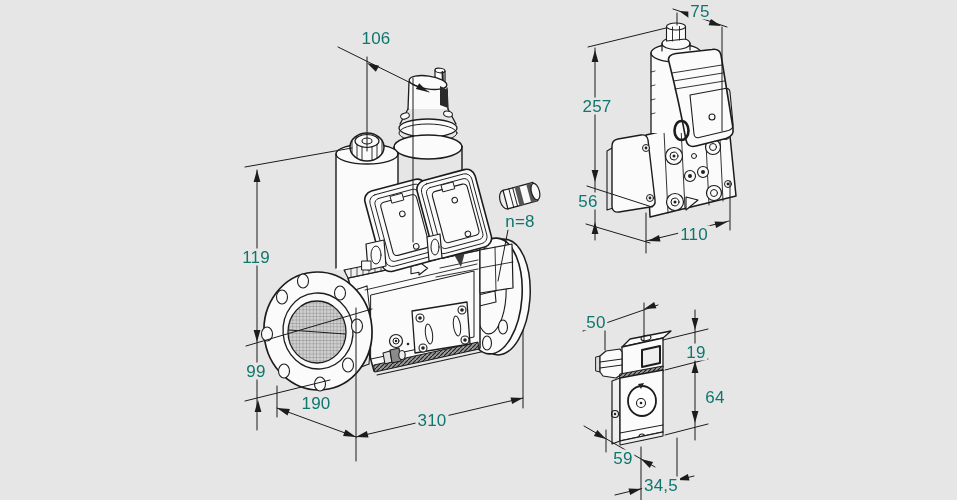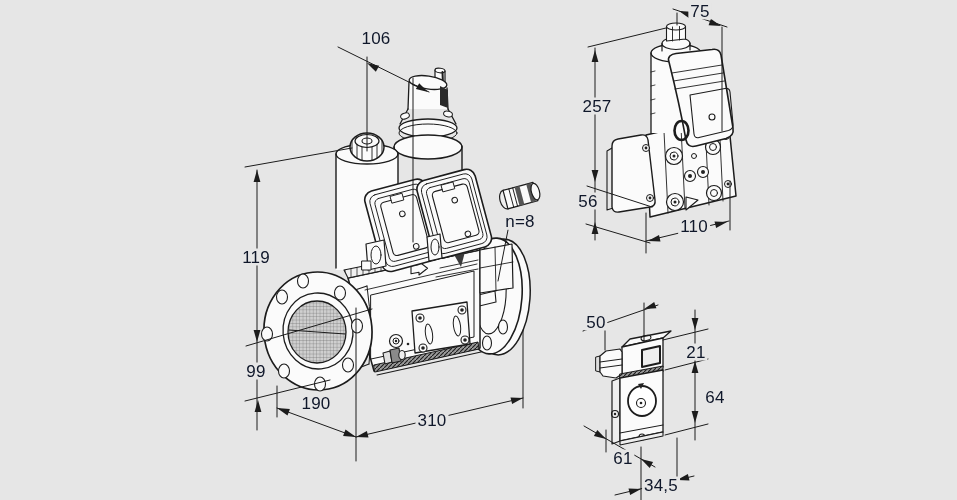--- a/index.html
+++ b/index.html
@@ -1,19 +1,19 @@
 <!DOCTYPE html>
 <html><head>
 <meta charset="utf-8">
 <style>
   html,body{margin:0;padding:0;background:#e6e6e6;}
   .stage{position:relative;width:957px;height:500px;background:#e6e6e6;
          font-family:"Liberation Sans",sans-serif;overflow:hidden;}
   .stage svg{position:absolute;left:0;top:0;}
-  .dim{position:absolute;transform:translate(-50%,-50%);font-size:17px;color:#0f172a;
+  .dim{position:absolute;transform:translate(-50%,-50%);font-size:17px;color:#0f766e;
        background:#e6e6e6;padding:0 2px;white-space:nowrap;line-height:1;letter-spacing:.2px;}
 </style>
 </head>
 <body>
 
 <div class="stage">
 
 <svg width="957" height="500" viewBox="0 0 957 500">
   <defs>
     <pattern id="mesh" width="3.4" height="3.4" patternUnits="userSpaceOnUse">
@@ -330,21 +330,21 @@
 <span class="dim" style="left:376px;top:38px">106</span>
 <span class="dim" style="left:256px;top:257px">119</span>
 <span class="dim" style="left:256px;top:371px">99</span>
 <span class="dim" style="left:316px;top:403px">190</span>
 <span class="dim" style="left:432px;top:420px">310</span>
 <span class="dim" style="left:520px;top:221px">n=8</span>
 
 <span class="dim" style="left:700px;top:11px">75</span>
 <span class="dim" style="left:597px;top:106px">257</span>
 <span class="dim" style="left:588px;top:201px">56</span>
-<span class="dim" style="left:694px;top:226px">110</span>
+<span class="dim" style="left:694px;top:234px">110</span>
 
 <span class="dim" style="left:596px;top:322px">50</span>
-<span class="dim" style="left:696px;top:352px">21</span>
+<span class="dim" style="left:696px;top:352px">19</span>
 <span class="dim" style="left:715px;top:397px">64</span>
-<span class="dim" style="left:623px;top:458px">61</span>
+<span class="dim" style="left:623px;top:458px">59</span>
 <span class="dim" style="left:661px;top:485px">34,5</span>
 
 </div>
 
 </body></html>

